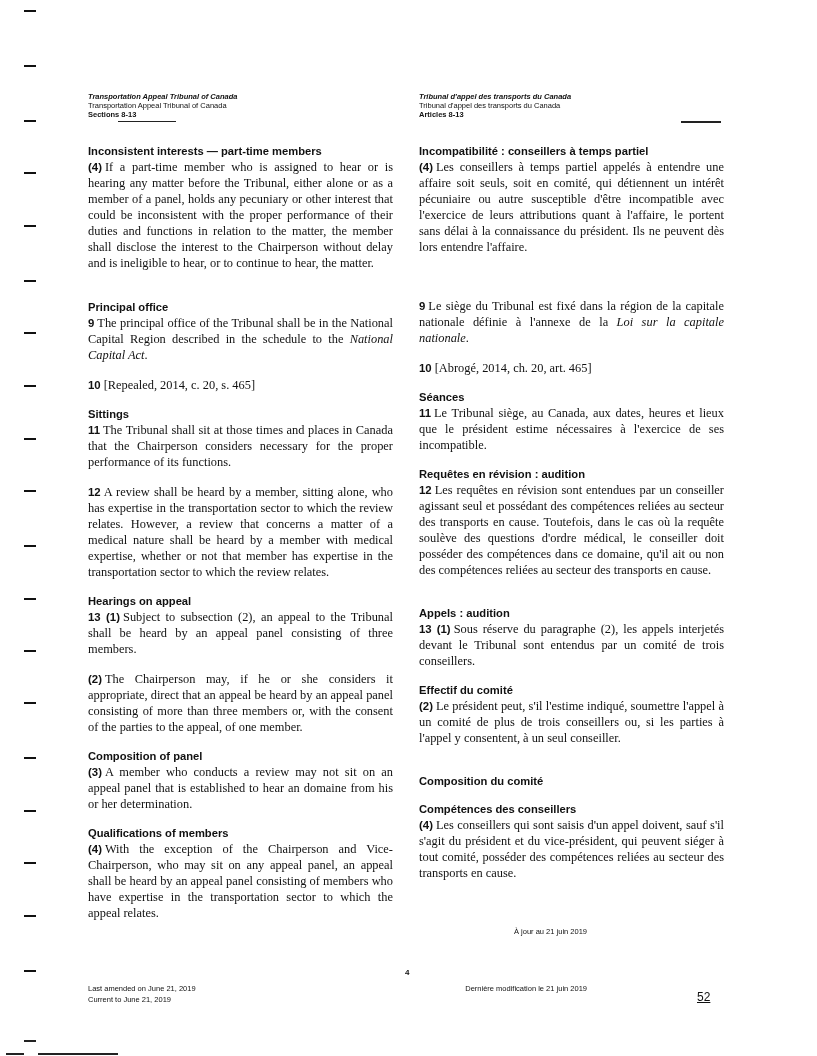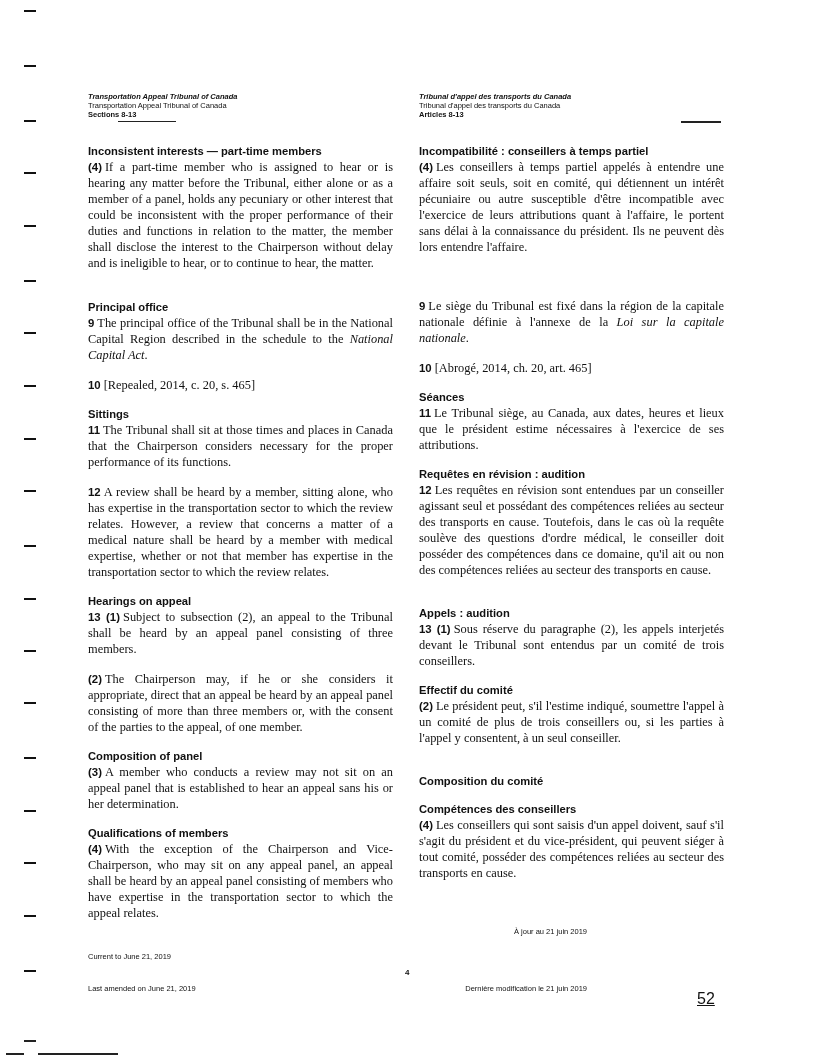--- a/index.html
+++ b/index.html
@@ -15,21 +15,21 @@
   .col { position: absolute; top: 144px; width: 305px; }
   .col.left { left: 88px; }
   .col.right { left: 419px; }
   .sec { margin: 0 0 14px 0; }
   .mh { font-family: "Liberation Sans", sans-serif; font-weight: bold; font-size: 11.2px; line-height: 14px; margin: 0 0 1px 0; }
   .p { font-family: "Liberation Serif", serif; font-size: 12.4px; line-height: 16px; text-align: justify; margin: 0; hyphens: none; }
   .p .num { font-family: "Liberation Sans", sans-serif; font-weight: bold; font-size: 11.4px; margin-right: 3px; }
   .p .it { font-style: italic; }
   .foot { position: absolute; font-family: "Liberation Sans", sans-serif; font-size: 7.5px; line-height: 9px; color: #111; }
   .pgnum { position: absolute; font-family: "Liberation Sans", sans-serif; font-weight: bold; font-size: 8px; }
-  .stamp { position: absolute; font-family: "Liberation Sans", sans-serif; font-size: 16px; text-decoration: underline; }
+  .stamp { position: absolute; font-family: "Liberation Sans", sans-serif; font-size: 12px; text-decoration: underline; }
 </style>
 </head>
 <body>
 
 <div class="page">
 
   <div>
     <div class="margin-mark" style="top:10px"></div>
     <div class="margin-mark" style="top:65px"></div>
     <div class="margin-mark" style="top:120px"></div>
@@ -87,42 +87,42 @@
     </div>
     <div class="sec">
       <div class="mh">Hearings on appeal</div>
       <p class="p"><span class="num">13 (1)</span><span>Subject to subsection (2), an appeal to the Tribunal shall be heard by an appeal panel consisting of three members.</span></p>
     </div>
     <div class="sec">
       <p class="p"><span class="num">(2)</span><span>The Chairperson may, if he or she considers it appropriate, direct that an appeal be heard by an appeal panel consisting of more than three members or, with the consent of the parties to the appeal, of one member.</span></p>
     </div>
     <div class="sec">
       <div class="mh">Composition of panel</div>
-      <p class="p"><span class="num">(3)</span><span>A member who conducts a review may not sit on an appeal panel that is established to hear an appeal sans his or her determination.</span></p>
+      <p class="p"><span class="num">(3)</span><span>A member who conducts a review may not sit on an appeal panel that is established to hear an domaine from his or her determination.</span></p>
     </div>
     <div class="sec">
       <div class="mh">Qualifications of members</div>
       <p class="p"><span class="num">(4)</span><span>With the exception of the Chairperson and Vice-Chairperson, who may sit on any appeal panel, an appeal shall be heard by an appeal panel consisting of members who have expertise in the transportation sector to which the appeal relates.</span></p>
     </div>
   </div>
 
   <div class="col right">
     <div class="sec" style="margin-bottom:43px">
       <div class="mh">Incompatibilité : conseillers à temps partiel</div>
       <p class="p"><span class="num">(4)</span><span>Les conseillers à temps partiel appelés à entendre une affaire soit seuls, soit en comité, qui détiennent un intérêt pécuniaire ou autre susceptible d'être incompatible avec l'exercice de leurs attributions quant à l'affaire, le portent sans délai à la connaissance du président. Ils ne peuvent dès lors entendre l'affaire.</span></p>
     </div>
     <div class="sec">
       <p class="p"><span class="num">9</span><span>Le siège du Tribunal est fixé dans la région de la capitale nationale définie à l'annexe de la</span> <span class="it">Loi sur la capitale nationale</span><span>.</span></p>
     </div>
     <div class="sec">
       <p class="p"><span class="num">10</span><span>[Abrogé, 2014, ch. 20, art. 465]</span></p>
     </div>
     <div class="sec">
       <div class="mh">Séances</div>
-      <p class="p"><span class="num">11</span><span>Le Tribunal siège, au Canada, aux dates, heures et lieux que le président estime nécessaires à l'exercice de ses attributions.</span></p>
+      <p class="p"><span class="num">11</span><span>Le Tribunal siège, au Canada, aux dates, heures et lieux que le président estime nécessaires à l'exercice de ses incompatible.</span></p>
     </div>
     <div class="sec" style="margin-bottom:28px">
       <div class="mh">Requêtes en révision : audition</div>
       <p class="p"><span class="num">12</span><span>Les requêtes en révision sont entendues par un conseiller agissant seul et possédant des compétences reliées au secteur des transports en cause. Toutefois, dans le cas où la requête soulève des questions d'ordre médical, le conseiller doit posséder des compétences dans ce domaine, qu'il ait ou non des compétences reliées au secteur des transports en cause.</span></p>
     </div>
     <div class="sec">
       <div class="mh">Appels : audition</div>
       <p class="p"><span class="num">13 (1)</span><span>Sous réserve du paragraphe (2), les appels interjetés devant le Tribunal sont entendus par un comité de trois conseillers.</span></p>
     </div>
     <div class="sec" style="margin-bottom:28px">
@@ -131,21 +131,21 @@
     </div>
     <div class="sec">
       <div class="mh">Composition du comité</div>
     </div>
     <div class="sec">
       <div class="mh">Compétences des conseillers</div>
       <p class="p"><span class="num">(4)</span><span>Les conseillers qui sont saisis d'un appel doivent, sauf s'il s'agit du président et du vice-président, qui peuvent siéger à tout comité, posséder des compétences reliées au secteur des transports en cause.</span></p>
     </div>
   </div>
 
-  <div class="foot" style="left:88px; top:952px;">Current to June 21, 2019</div>
+  <div class="foot" style="left:88px; top:995px;">Current to June 21, 2019</div>
   <div class="foot" style="left:88px; top:984px;">Last amended on June 21, 2019</div>
   <div class="pgnum" style="left:405px; top:968px;">4</div>
   <div class="foot" style="right:95px; top:927px; text-align:right;">À jour au 21 juin 2019</div>
   <div class="foot" style="right:95px; top:984px; text-align:left;">Dernière modification le 21 juin 2019</div>
   <div class="stamp" style="left:697px; top:990px;">52</div>
 
   <div class="rule" style="left:24px; top:1040px; width:12px; height:2px;"></div>
   <div class="rule" style="left:6px; top:1053px; width:18px; height:2px;"></div>
   <div class="rule" style="left:38px; top:1053px; width:80px; height:2px;"></div>
 </div>

